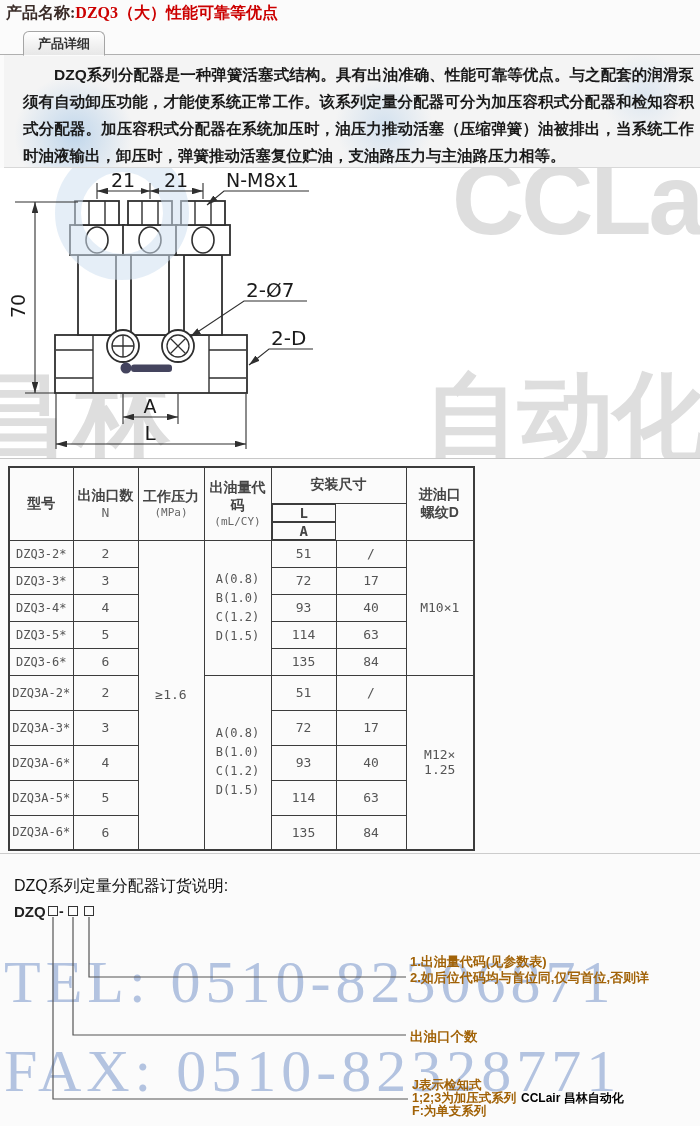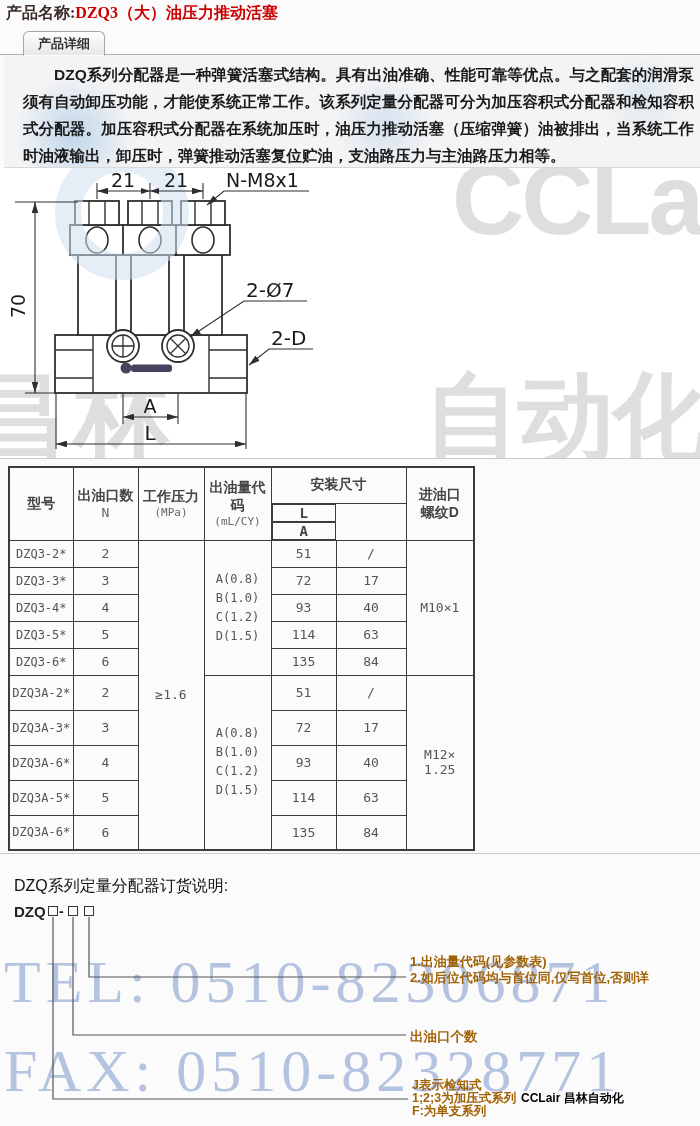--- a/index.html
+++ b/index.html
@@ -65,21 +65,21 @@
   .wm-blue{position:absolute;left:4px;color:#b3c3e0;font-family:"Liberation Serif",serif;
     font-size:60px;letter-spacing:5px;white-space:nowrap;z-index:0;}
   .wm-tel{top:948px;}
   .wm-fax{top:1037px;}
   .brand-footer{position:absolute;left:521px;top:1090px;font-size:12px;font-weight:bold;color:#000;z-index:2;}
 </style>
 </head>
 <body>
 
 <div class="title-bar">
-  <span class="title-label">产品名称:</span><span class="title-value">DZQ3（大）油压力推动活塞</span>
+  <span class="title-label">产品名称:</span><span class="title-value">DZQ3（大）性能可靠等优点</span>
 </div>
 
 <div class="tab-line"></div>
 <div class="tab">
   <span>产品详细</span>
 </div>
 
 <div class="intro">DZQ系列分配器是一种弹簧活塞式结构。具有出油准确、性能可靠等优点。与之配套的润滑泵须有自动卸压功能，才能使系统正常工作。该系列定量分配器可分为加压容积式分配器和检知容积式分配器。加压容积式分配器在系统加压时，油压力推动活塞（压缩弹簧）油被排出，当系统工作时油液输出，卸压时，弹簧推动活塞复位贮油，支油路压力与主油路压力相等。</div>
 
 <div class="drawing-area">

